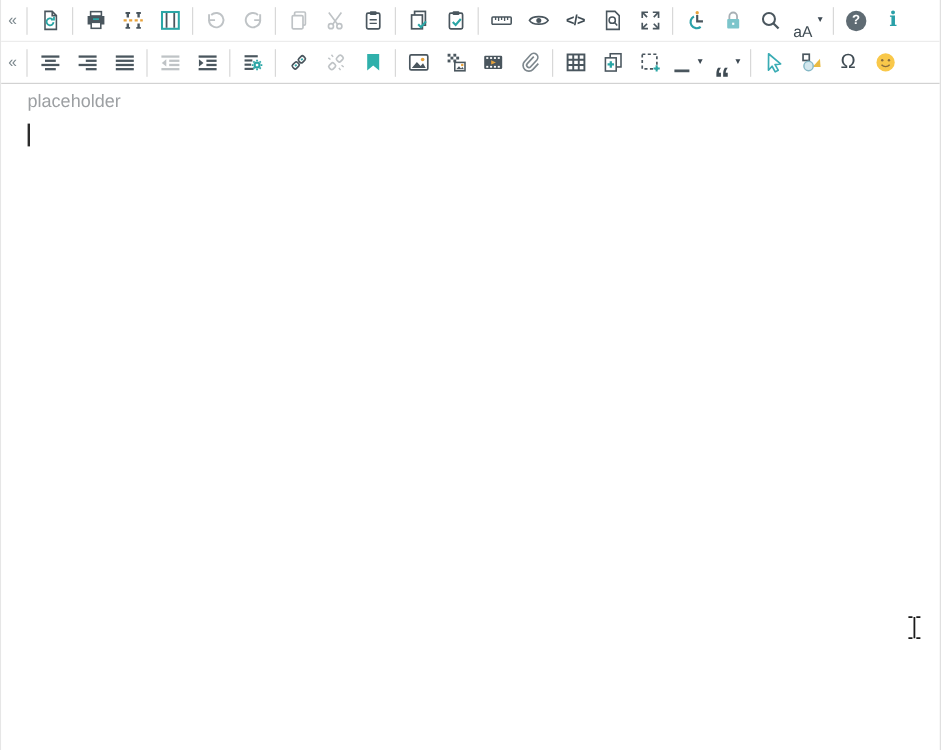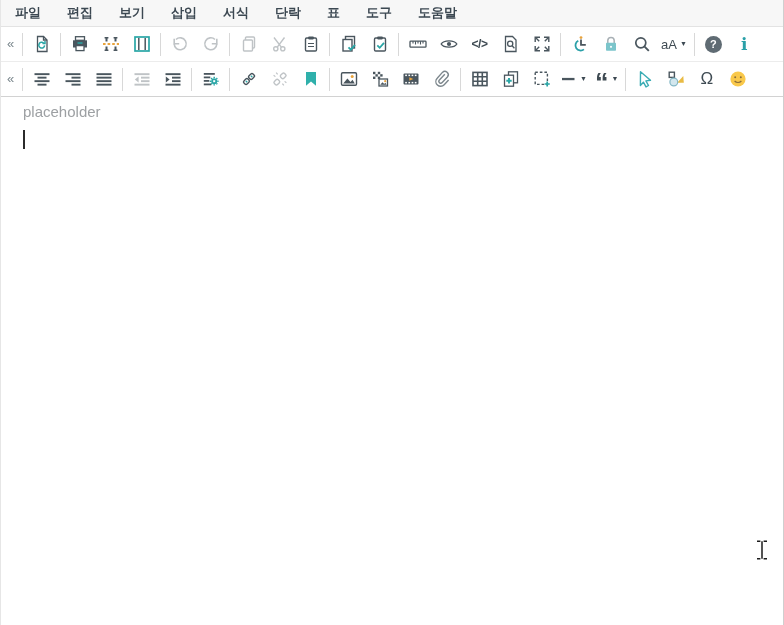--- a/index.html
+++ b/index.html
@@ -47,48 +47,37 @@
   .glyph-font-size{font-size:13px;}
   .glyph-special-character{font-size:17px;line-height:20px;}
   .glyph-blockquote{font-size:27px;line-height:10px;height:14px;overflow:visible;position:relative;top:6px;font-weight:700;}
   .glyph-help{
     width:17px;height:17px;border-radius:50%;background:#5f6b73;color:#fff;
     font-size:11px;font-weight:700;display:inline-flex;align-items:center;justify-content:center;
   }
   .glyph-info{
     font-family:"DejaVu Serif", serif;font-size:17px;font-weight:700;color:#2aa0a8;
   }
-  .wide{padding:0 4px;}
+  .wide{padding:0 4px;align-items:flex-end;}
   
   .content{
     position:relative;flex:1;background:#fff;overflow:hidden;cursor:text;
   }
   .placeholder{
     position:absolute;left:22px;top:6px;font-size:15px;color:#9da0a3;
   }
   .text-caret{
     position:absolute;left:22px;top:33px;width:1.5px;height:19px;background:#2b2b2b;
   }
   .ibeam{position:absolute;left:754px;top:443px;}
 </style>
 </head>
 <body>
 
 <div class="app">
-  <div class="menubar" id="menubar">
-      <button class="menu-item">파일</button>
-      <button class="menu-item">편집</button>
-      <button class="menu-item">보기</button>
-      <button class="menu-item">삽입</button>
-      <button class="menu-item">서식</button>
-      <button class="menu-item">단락</button>
-      <button class="menu-item">표</button>
-      <button class="menu-item">도구</button>
-      <button class="menu-item">도움말</button>
-    </div>
   <div class="toolbar row1" id="toolbar1">
       <button class="collapse-btn">«</button>
       <span class="sep"></span>
       <button class="tb-btn">
         <span class="ic">
           <svg width="20" height="20" viewBox="0 0 20 20">
             <path d="M5.5 2.5h6l3.5 3.5v11.5h-9.5z" fill="none" stroke="#4a565e" stroke-width="1.3"></path>
             <path d="M11.5 2.5v3.5H15" fill="none" stroke="#4a565e" stroke-width="1.3"></path>
             <path d="M12.6 11.4a2.9 2.9 0 1 1-1-2.4" fill="none" stroke="#2aa6a6" stroke-width="1.5"></path>
             <path d="M13 6.9v2.5h-2.5" fill="none" stroke="#2aa6a6" stroke-width="1.5"></path>

